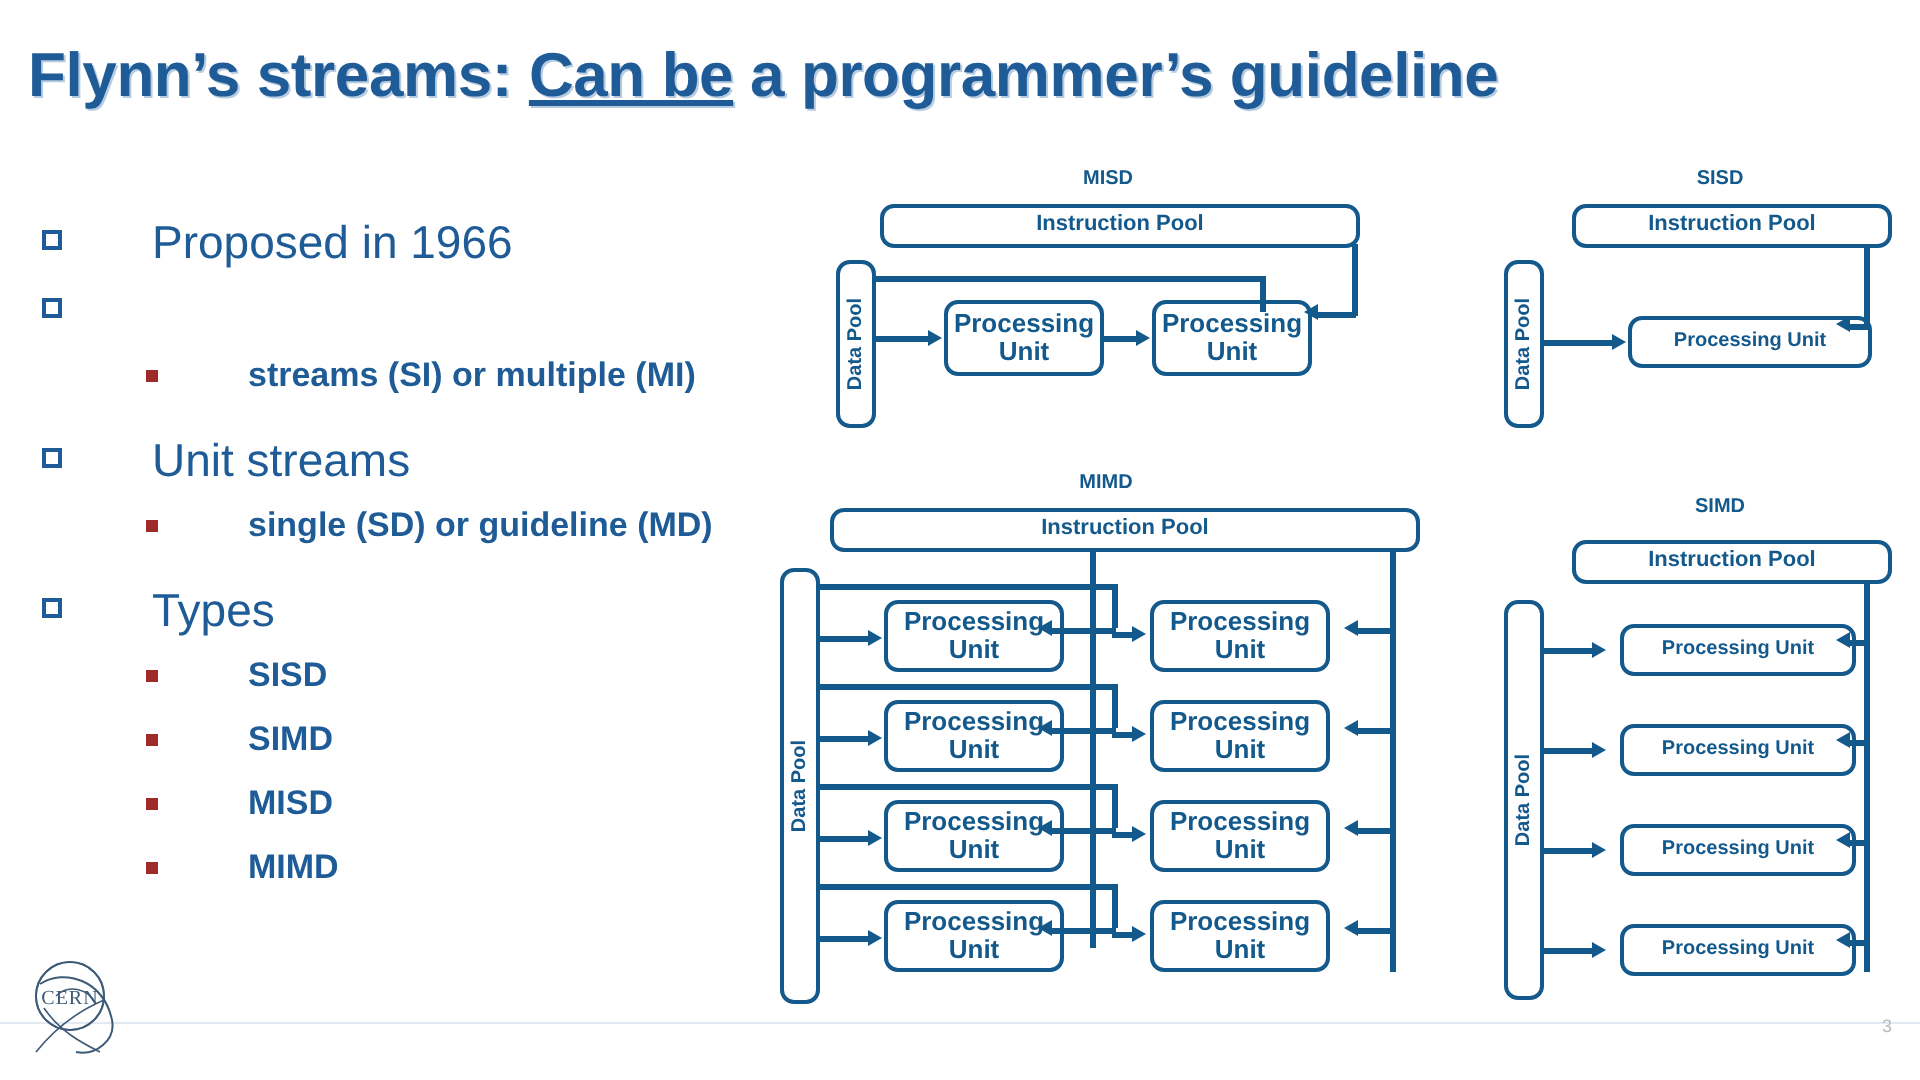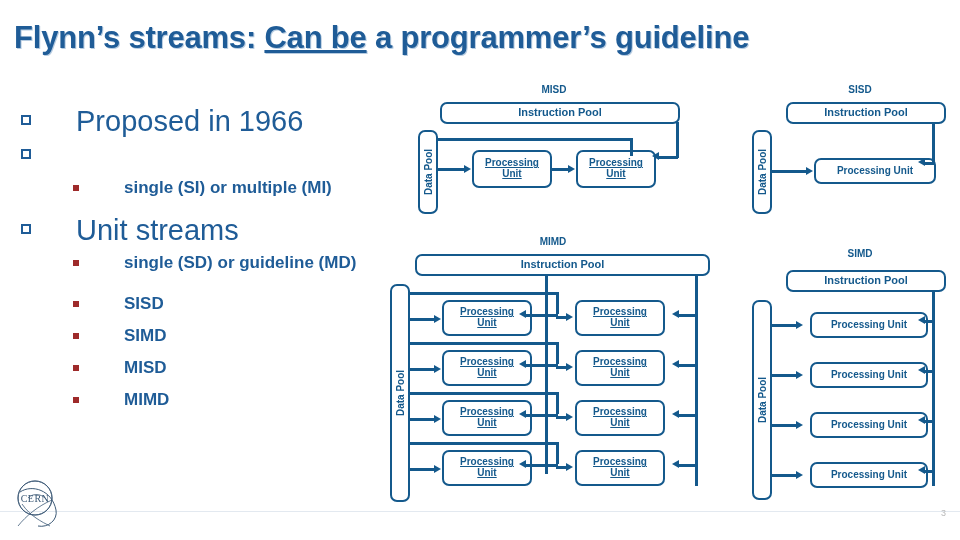--- a/index.html
+++ b/index.html
@@ -37,21 +37,21 @@
   
   #bullets {
     position: absolute;
     left: 16px;
     top: 104px;
     width: 360px;
   }
   .lvl1 {
     position: relative;
     height: 34px;
-    font-size: 29px;
+    font-size: 23px;
     color: #1F5C97;
     padding-left: 60px;
     line-height: 34px;
     white-space: nowrap;
   }
   .lvl1 .sq {
     position: absolute;
     left: 5px;
     top: 11px;
     width: 10px;
@@ -97,21 +97,21 @@
     background: #ffffff;
     color: #14598C;
     font-weight: bold;
     display: flex;
     align-items: center;
     justify-content: center;
     text-align: center;
     line-height: 1.08;
   }
   .pool   { font-size: 11px; }
-  .punit  { font-size: 10px; text-decoration: underline; }
+  .punit  { font-size: 13px; }
   .punit1 { font-size: 10px; }
   .datapool {
     position: absolute;
     box-sizing: border-box;
     border: 2.5px solid #14598C;
     border-radius: 7px;
     background: #ffffff;
   }
   .datapool span {
     position: absolute;
@@ -178,32 +178,36 @@
   <div id="bullets">
     <div class="lvl1">
       <span class="sq"></span>
       <span>Proposed in 1966</span>
     </div>
     <div class="lvl1">
       <span class="sq"></span>
     </div>
     <div class="lvl2">
       <span class="dot"></span>
-      <span>single (SI) or multiple (MI)</span>
+      <span>streams (SI) or multiple (MI)</span>
     </div>
     <div class="gap-sm"></div>
     <div class="lvl1">
       <span class="sq"></span>
       <span>Unit streams</span>
     </div>
     <div class="lvl2">
       <span class="dot"></span>
       <span>single (SD) or guideline (MD)</span>
     </div>
     <div class="gap-sm"></div>
+    <div class="lvl1">
+      <span class="sq"></span>
+      <span>Types</span>
+    </div>
     <div class="lvl2">
       <span class="dot"></span>
       <span>SISD</span>
     </div>
     <div class="lvl2">
       <span class="dot"></span>
       <span>SIMD</span>
     </div>
     <div class="lvl2">
       <span class="dot"></span>

